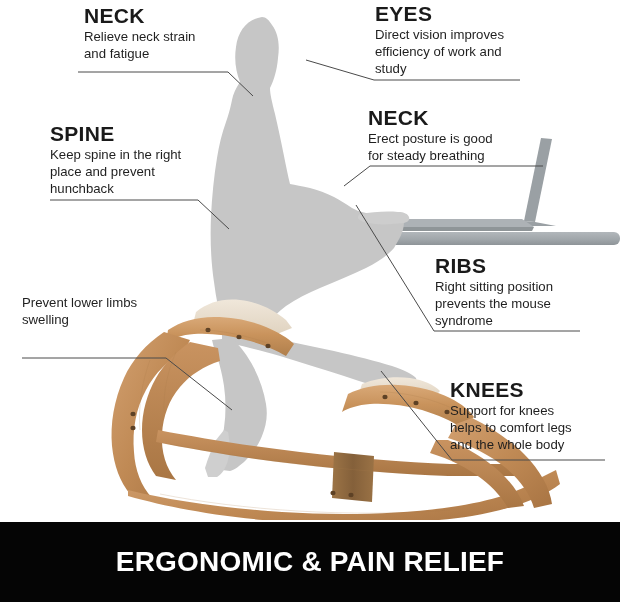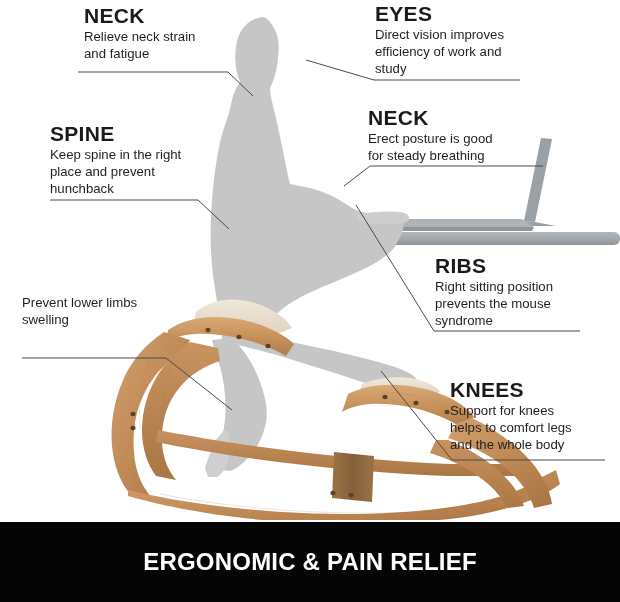--- a/index.html
+++ b/index.html
@@ -68,21 +68,21 @@
     top: 522px;
     width: 620px;
     height: 80px;
     background: #050505;
     display: flex;
     align-items: center;
     justify-content: center;
   }
   #banner-title {
     font-family: "Liberation Sans", sans-serif;
-    font-size: 24px;
+    font-size: 28px;
     font-weight: 700;
     color: #ffffff;
     letter-spacing: 0.2px;
     white-space: nowrap;
   }
 </style>
 </head>
 <body>
 
 <div id="infographic">

